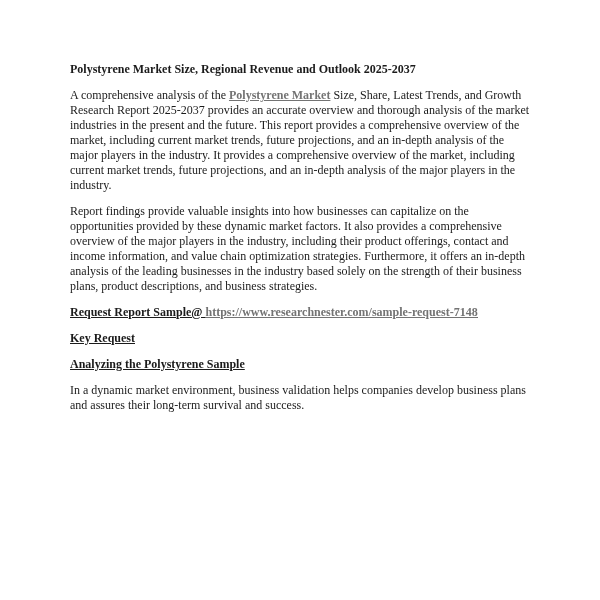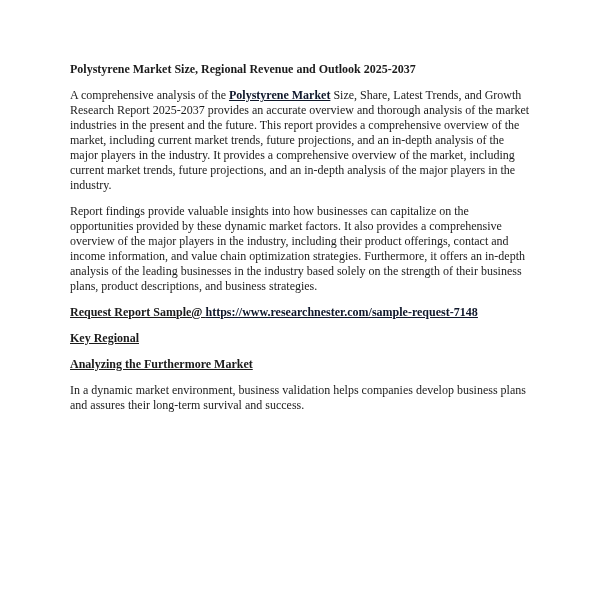--- a/index.html
+++ b/index.html
@@ -26,42 +26,42 @@
   }
   p.body-para {
     margin: 0 0 11px 0;
   }
   .bold-line {
     font-weight: bold;
     margin: 0 0 11px 0;
     text-decoration: underline;
   }
   a.doc-link {
-    color: #0f172a;
+    color: #737373;
     font-weight: bold;
     text-decoration: underline;
     cursor: pointer;
   }
 </style>
 </head>
 <body>
 
 <div class="page">
 
   <p class="doc-title">Polystyrene Market Size, Regional Revenue and Outlook 2025-2037</p>
 
   <p class="body-para"><span>A comprehensive analysis of the </span><a class="doc-link">Polystyrene Market</a><span> Size, Share, Latest Trends, and Growth Research Report 2025-2037 provides an accurate overview and thorough analysis of the market industries in the present and the future. This report provides a comprehensive overview of the market, including current market trends, future projections, and an in-depth analysis of the major players in the industry. It provides a comprehensive overview of the market, including current market trends, future projections, and an in-depth analysis of the major players in the industry.</span></p>
 
   <p class="body-para">Report findings provide valuable insights into how businesses can capitalize on the opportunities provided by these dynamic market factors. It also provides a comprehensive overview of the major players in the industry, including their product offerings, contact and income information, and value chain optimization strategies. Furthermore, it offers an in-depth analysis of the leading businesses in the industry based solely on the strength of their business plans, product descriptions, and business strategies.</p>
 
   <p class="bold-line"><span>Request Report Sample@ </span><a class="doc-link">https://www.researchnester.com/sample-request-7148</a></p>
 
-  <p class="bold-line">Key Regional</p>
+  <p class="bold-line">Key Request</p>
 
-  <p class="bold-line">Analyzing the Furthermore Market</p>
+  <p class="bold-line">Analyzing the Polystyrene Sample</p>
 
 
 
 
 
   <p class="body-para">In a dynamic market environment, business validation helps companies develop business plans and assures their long-term survival and success.</p>
 
 </div>
 
 </body></html>

